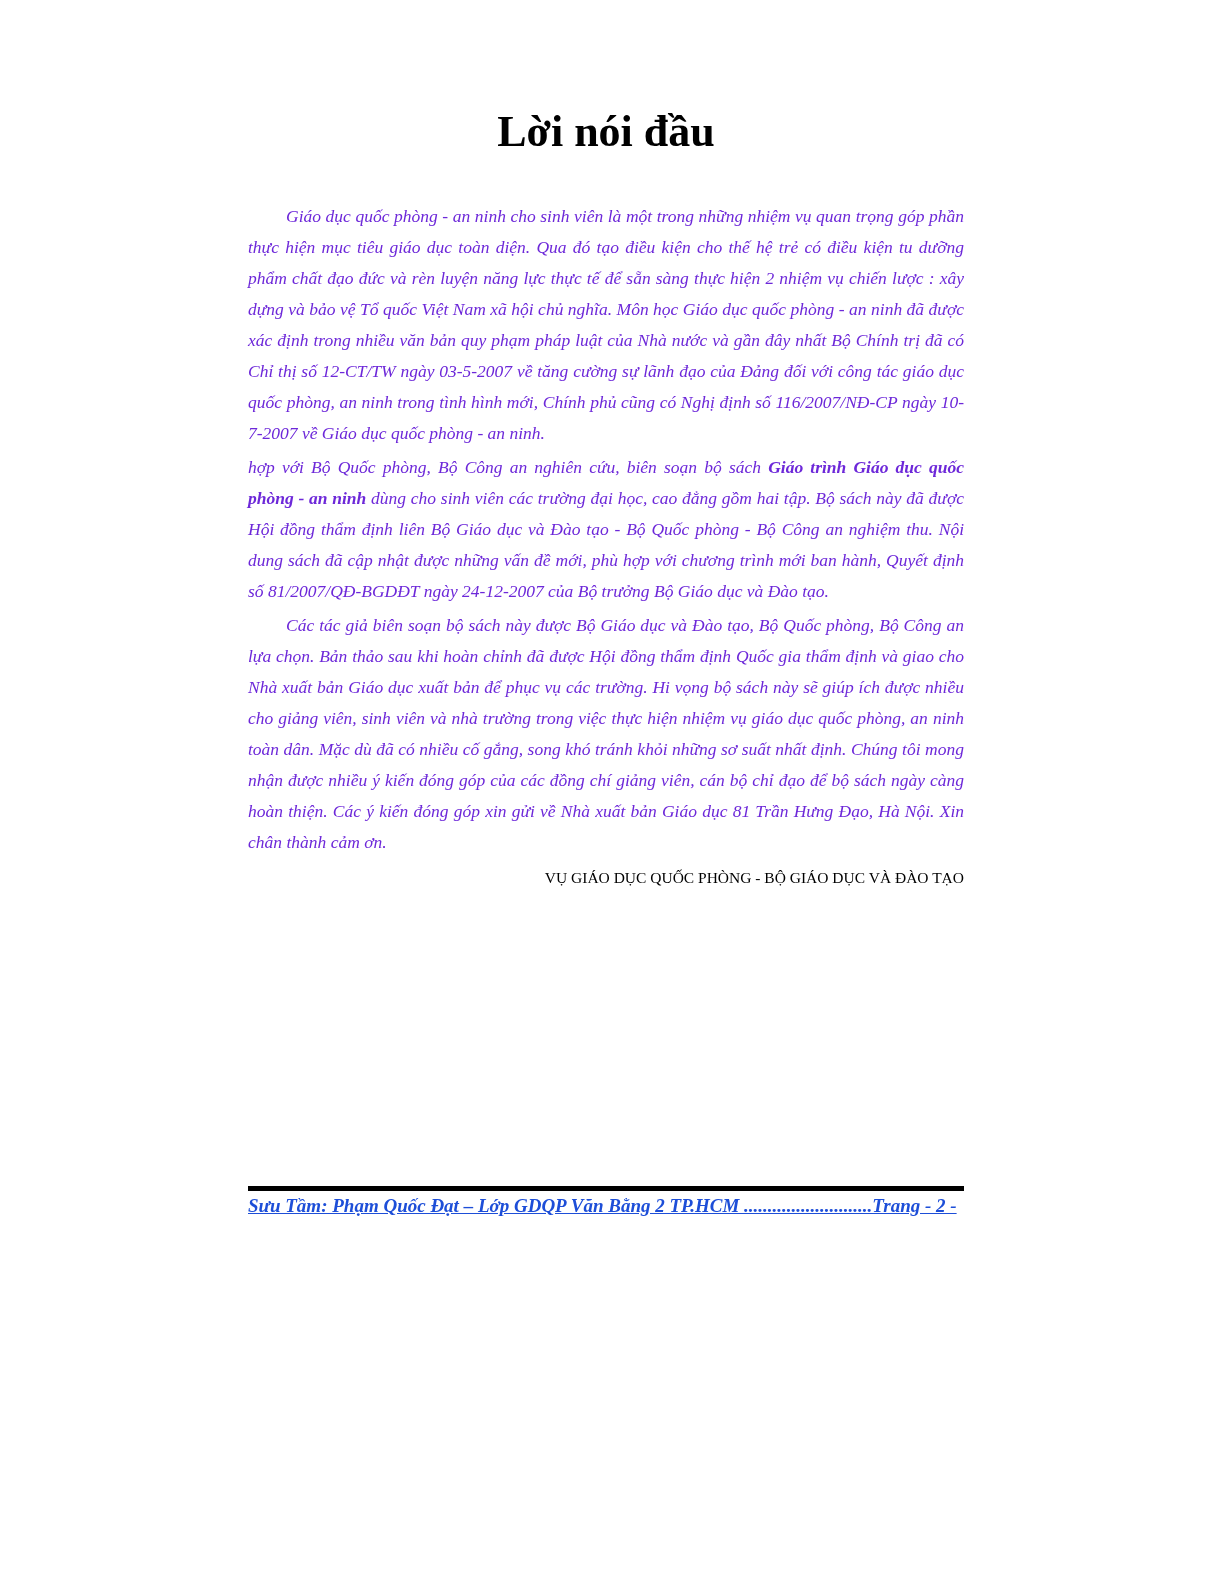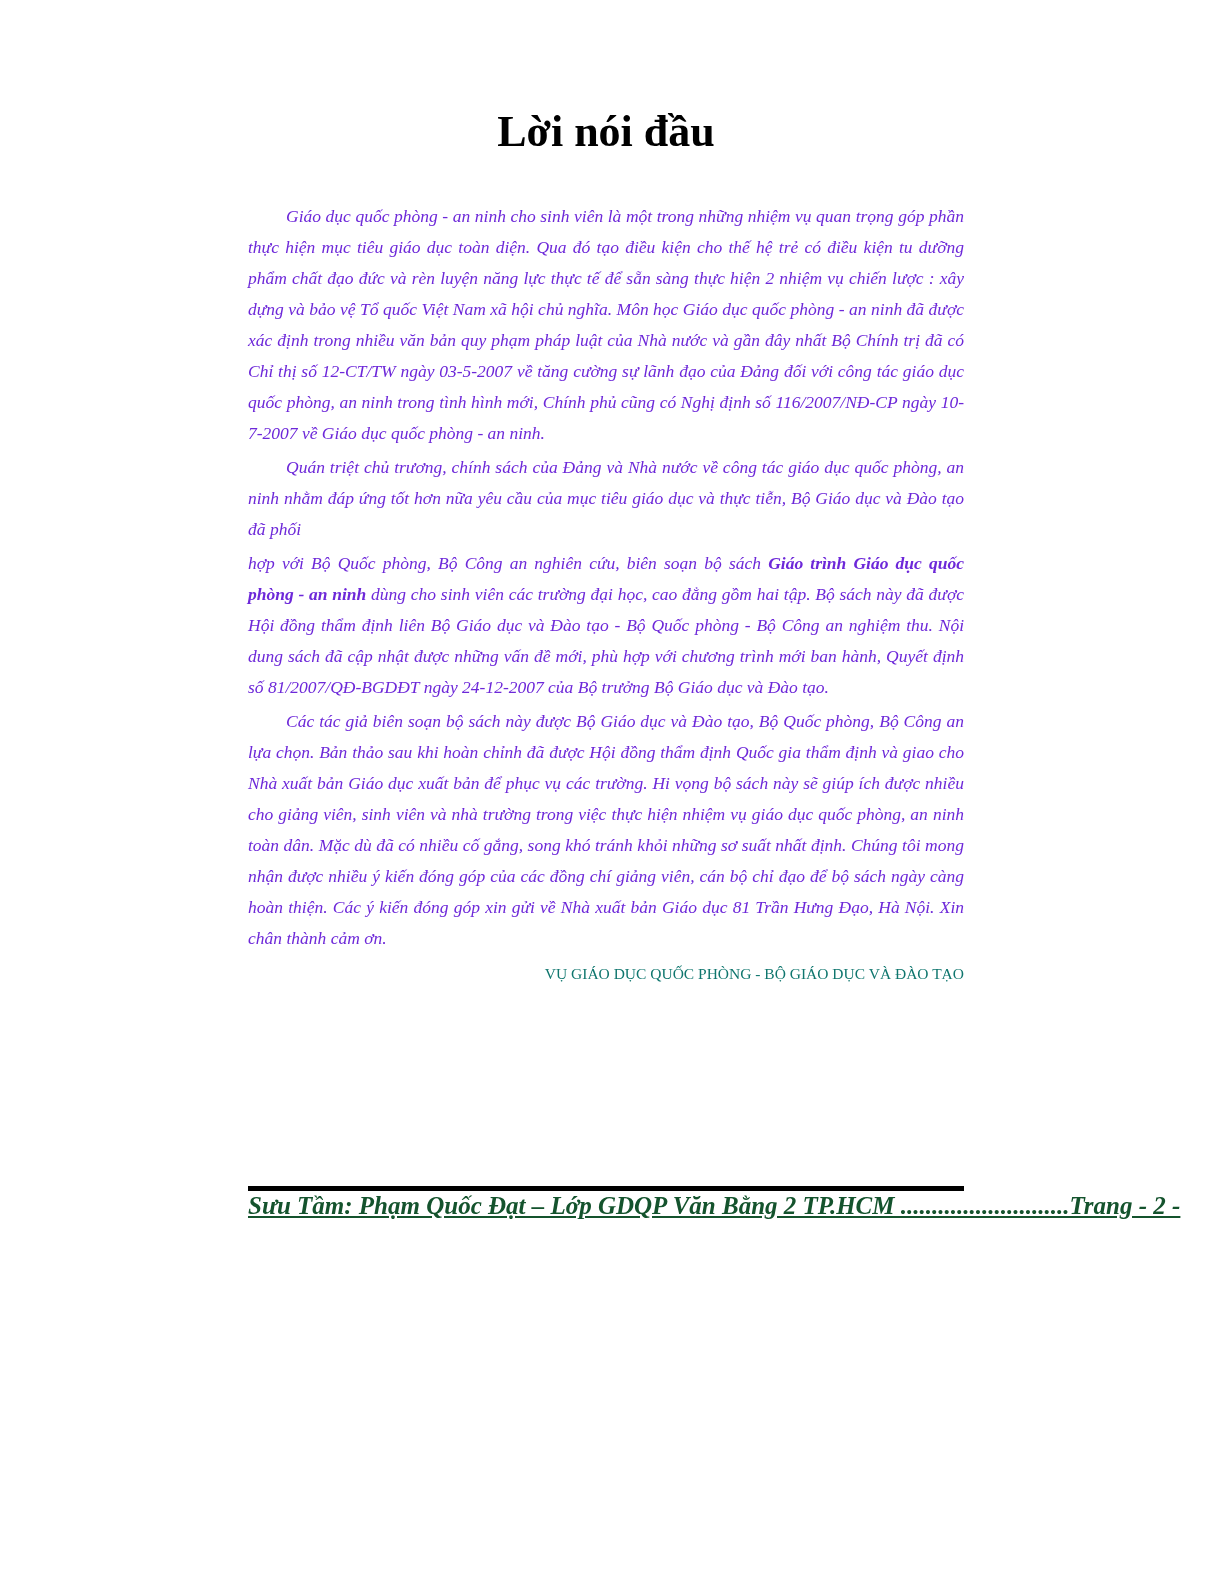--- a/index.html
+++ b/index.html
@@ -44,56 +44,55 @@
   }
   .para.indent { text-indent: 38px; }
   .para + .para { margin-top: 3px; }
   .para strong { font-weight: bold; font-style: italic; }
   .signature {
     margin-top: 4px;
     font-style: normal;
     font-size: 15.5px;
     line-height: 31px;
     text-align: right;
-    color: #0f766e;
+    color: #000000;
   }
   .footer {
     position: absolute;
     left: 248px;
     width: 716px;
     top: 1186px;
   }
   .footer-rule {
     height: 5px;
     background: #000;
   }
   .footer-text {
     margin-top: 1px;
     font-style: italic;
     font-weight: bold;
-    font-size: 25px;
+    font-size: 19px;
     line-height: 27px;
     text-decoration: underline;
-    color: #14532d;
+    color: #1d4ed8;
     white-space: nowrap;
   }
 </style>
 </head>
 <body>
 
 <div class="page">
   <div class="content">
 
     <h1 class="title">Lời nói đầu</h1>
 
     <div class="body-text">
 
       <p class="para indent">Giáo dục quốc phòng - an ninh cho sinh viên là một trong những nhiệm vụ quan trọng góp phần thực hiện mục tiêu giáo dục toàn diện. Qua đó tạo điều kiện cho thế hệ trẻ có điều kiện tu dưỡng phẩm chất đạo đức và rèn luyện năng lực thực tế để sẵn sàng thực hiện 2 nhiệm vụ chiến lược : xây dựng và bảo vệ Tổ quốc Việt Nam xã hội chủ nghĩa. Môn học Giáo dục quốc phòng - an ninh đã được xác định trong nhiều văn bản quy phạm pháp luật của Nhà nước và gần đây nhất Bộ Chính trị đã có Chỉ thị số 12-CT/TW ngày 03-5-2007 về tăng cường sự lãnh đạo của Đảng đối với công tác giáo dục quốc phòng, an ninh trong tình hình mới, Chính phủ cũng có Nghị định số 116/2007/NĐ-CP ngày 10-7-2007 về Giáo dục quốc phòng - an ninh.</p>
 
-      <p class="para indent">Quán triệt chủ trương, chính sách của Đảng và Nhà nước về công tác giáo dục quốc phòng, an ninh nhằm đáp ứng tốt hơn nữa yêu cầu của mục tiêu giáo dục và thực tiễn, Bộ Giáo dục và Đào tạo đã phối</p>
 
       <p class="para"><span>hợp với Bộ Quốc phòng, Bộ Công an nghiên cứu, biên soạn bộ sách </span><strong>Giáo trình Giáo dục quốc phòng - an ninh</strong><span> dùng cho sinh viên các trường đại học, cao đẳng gồm hai tập. Bộ sách này đã được Hội đồng thẩm định liên Bộ Giáo dục và Đào tạo - Bộ Quốc phòng - Bộ Công an nghiệm thu. Nội dung sách đã cập nhật được những vấn đề mới, phù hợp với chương trình mới ban hành, Quyết định số 81/2007/QĐ-BGDĐT ngày 24-12-2007 của Bộ trưởng Bộ Giáo dục và Đào tạo.</span></p>
 
       <p class="para indent">Các tác giả biên soạn bộ sách này được Bộ Giáo dục và Đào tạo, Bộ Quốc phòng, Bộ Công an lựa chọn. Bản thảo sau khi hoàn chỉnh đã được Hội đồng thẩm định Quốc gia thẩm định và giao cho Nhà xuất bản Giáo dục xuất bản để phục vụ các trường. Hi vọng bộ sách này sẽ giúp ích được nhiều cho giảng viên, sinh viên và nhà trường trong việc thực hiện nhiệm vụ giáo dục quốc phòng, an ninh toàn dân. Mặc dù đã có nhiều cố gắng, song khó tránh khỏi những sơ suất nhất định. Chúng tôi mong nhận được nhiều ý kiến đóng góp của các đồng chí giảng viên, cán bộ chỉ đạo để bộ sách ngày càng hoàn thiện. Các ý kiến đóng góp xin gửi về Nhà xuất bản Giáo dục 81 Trần Hưng Đạo, Hà Nội. Xin chân thành cảm ơn.</p>
 
       <p class="signature">VỤ GIÁO DỤC QUỐC PHÒNG - BỘ GIÁO DỤC VÀ ĐÀO TẠO</p>
 
     </div>
   </div>
 

